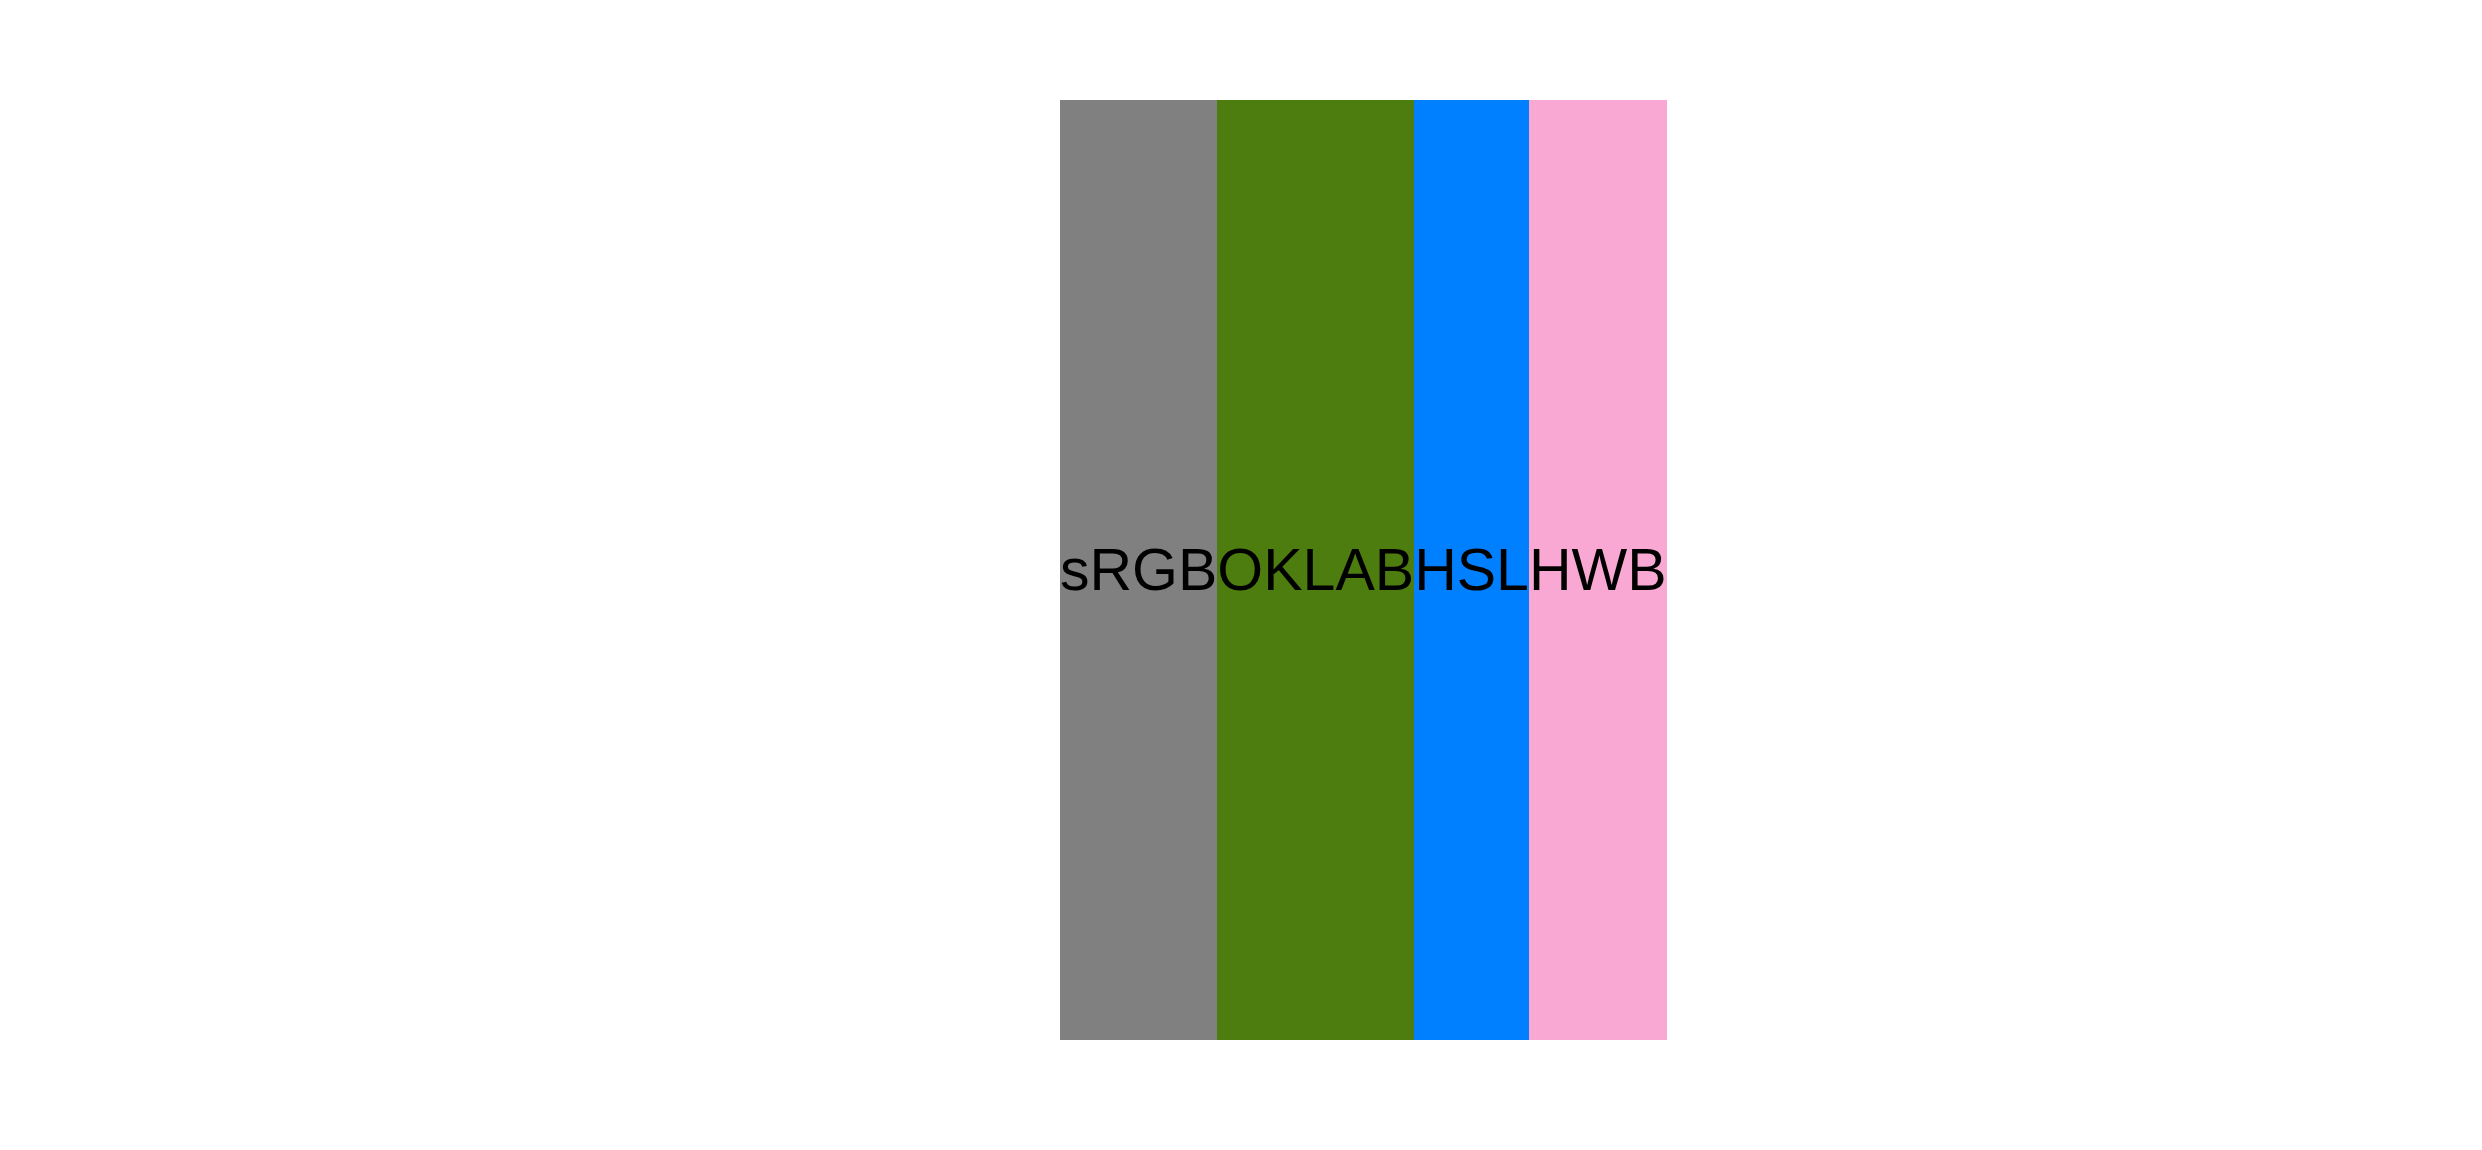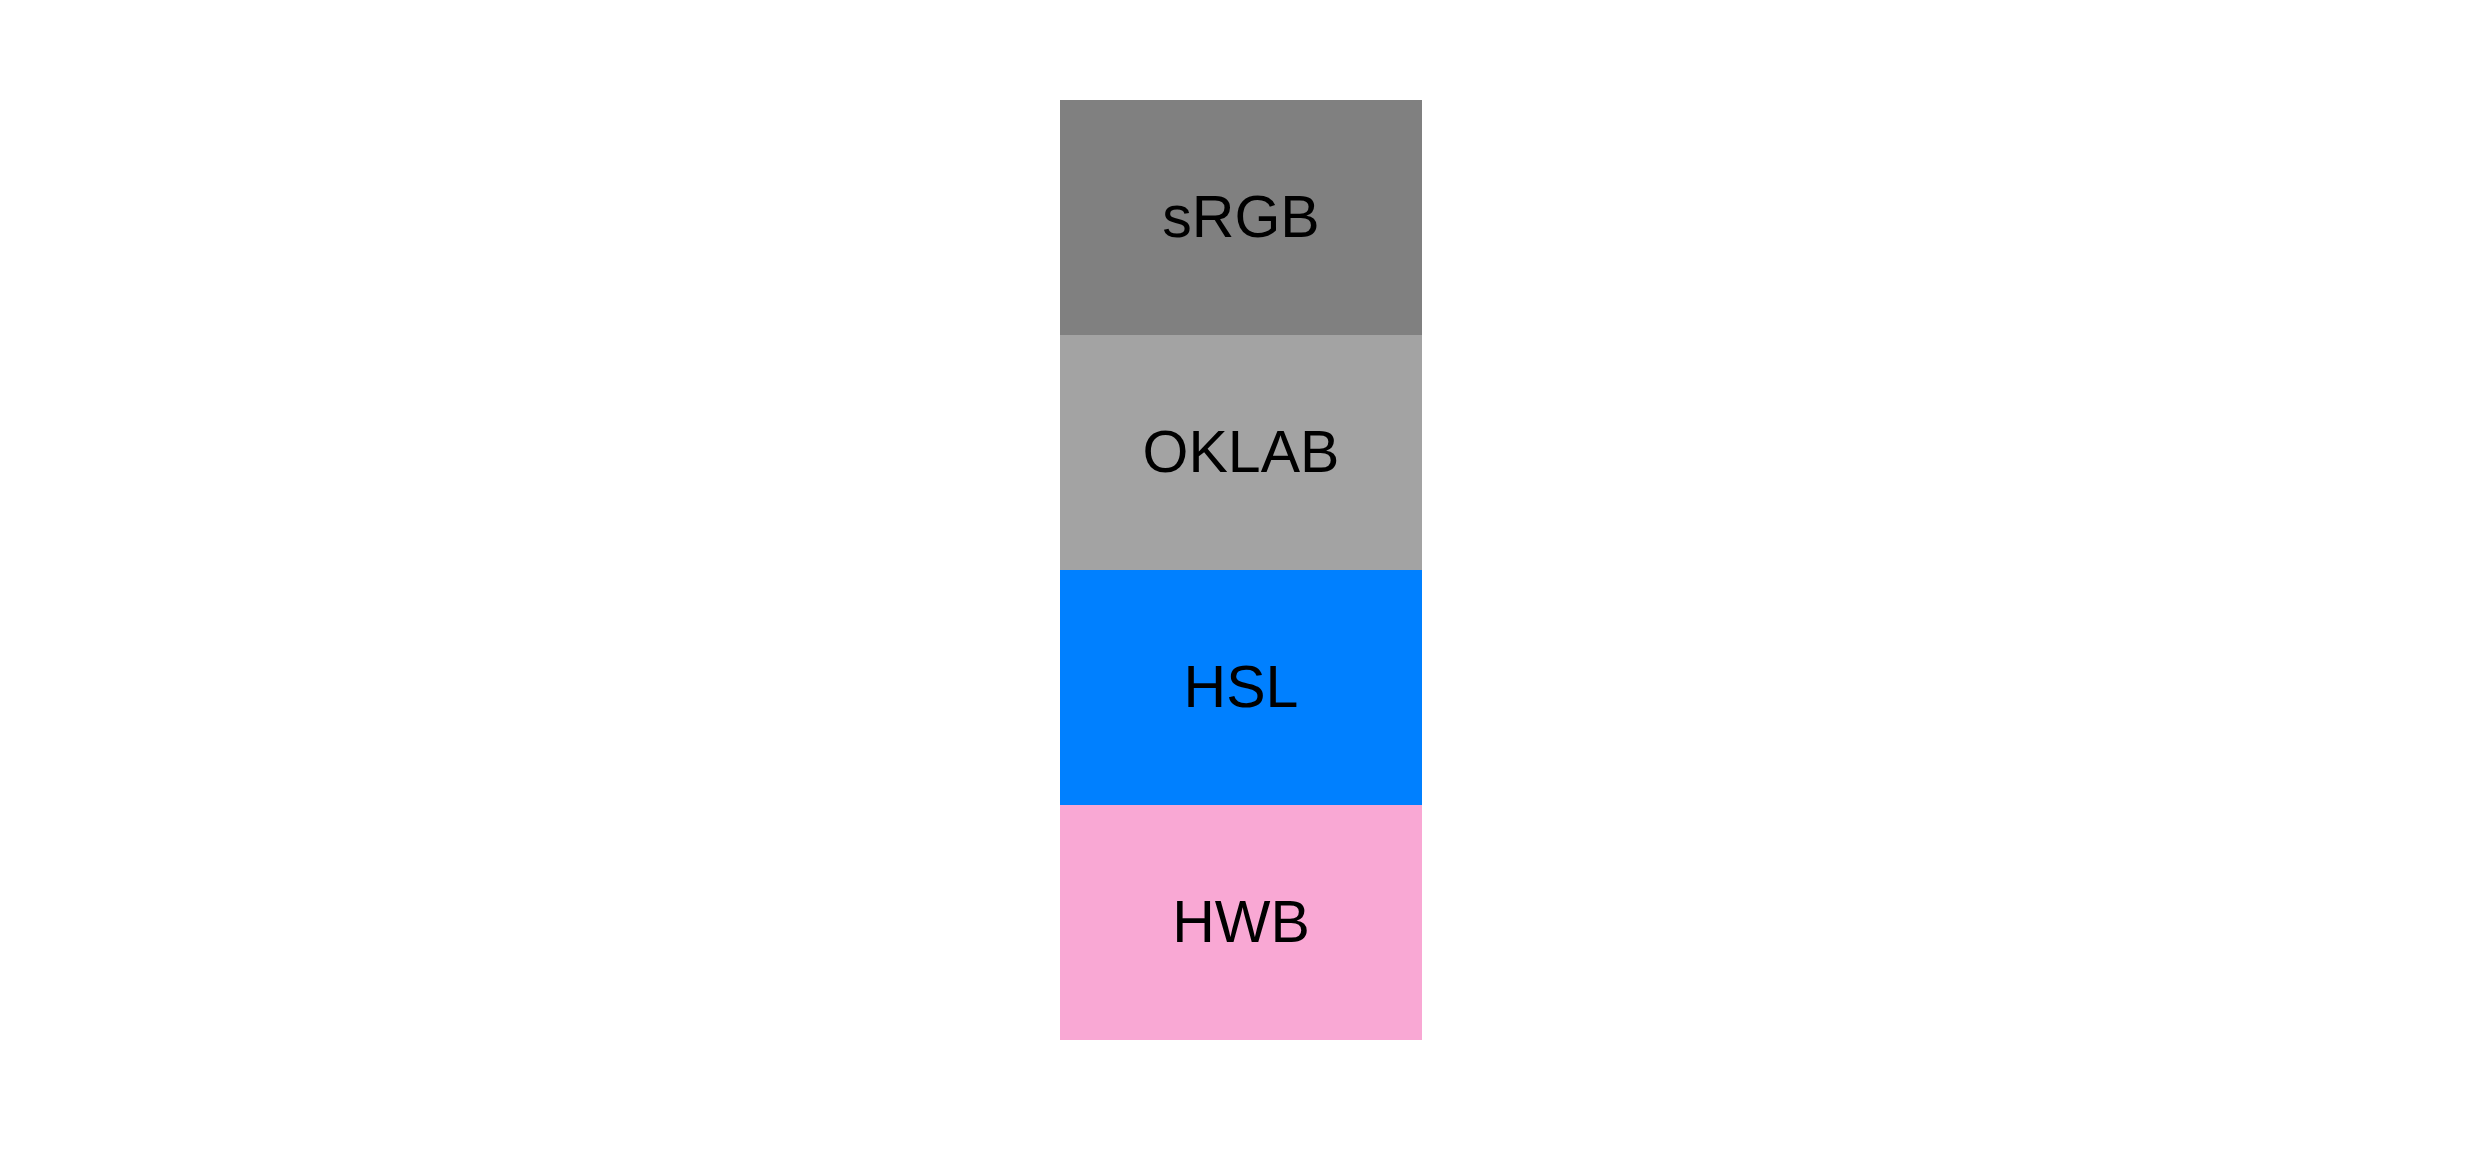--- a/index.html
+++ b/index.html
@@ -16,21 +16,21 @@
     position: relative;
   }
 
   #stack {
     position: absolute;
     left: 1060px;
     top: 100px;
     width: 362px;
     height: 940px;
     display: flex;
-    flex-direction: column;
+    flex-direction: row;
   }
 
   .swatch {
     flex: 1 1 0;
     display: flex;
     align-items: center;
     justify-content: center;
     position: relative;
   }
 
@@ -47,21 +47,21 @@
 </style>
 </head>
 <body style="background: rgb(255, 255, 255);">
 
 <div id="stack" style="left: 1060px; top: 100px; width: 362px; height: 940px;">
 
   <div class="swatch" style="background-color: rgb(128, 128, 128);">
     <span class="swatch-label" style="color: rgb(0, 0, 0);">sRGB</span>
   </div>
 
-  <div class="swatch" style="background-color: #a3a3a3;">
+  <div class="swatch" style="background-color: #4d7c0f;">
     <span class="swatch-label" style="color: rgb(0, 0, 0);">OKLAB</span>
   </div>
 
   <div class="swatch" style="background-color: rgb(0, 128, 255);">
     <span class="swatch-label" style="color: #000000;">HSL</span>
   </div>
 
   <div class="swatch" style="background-color: #f9a8d4;">
     <span class="swatch-label" style="color: rgb(0, 0, 0);">HWB</span>
   </div>

